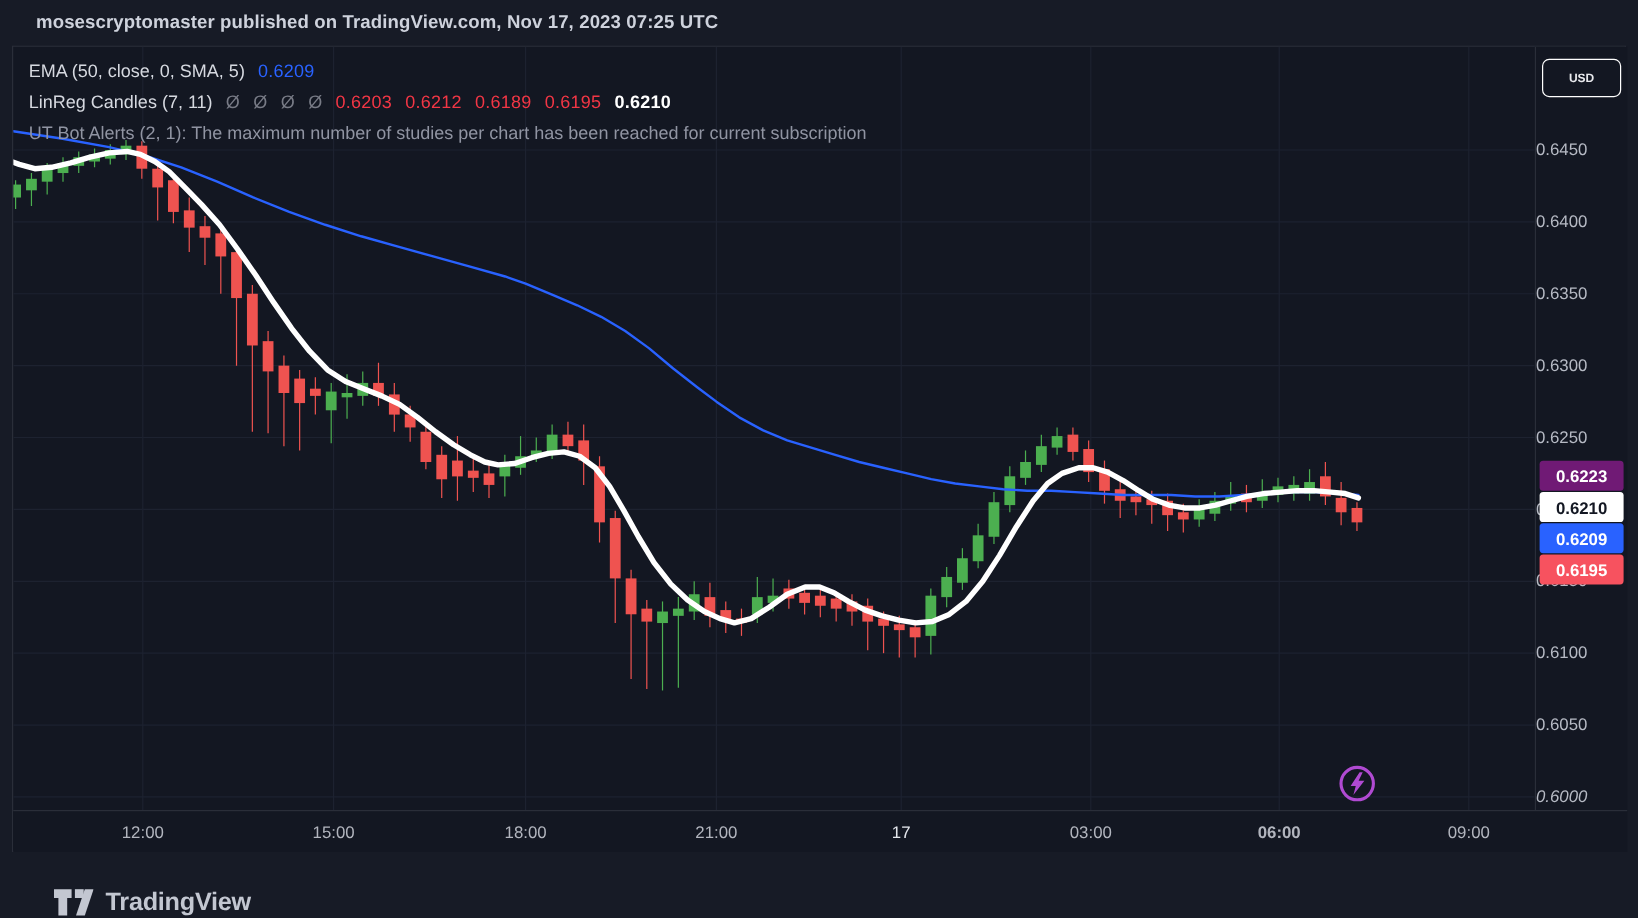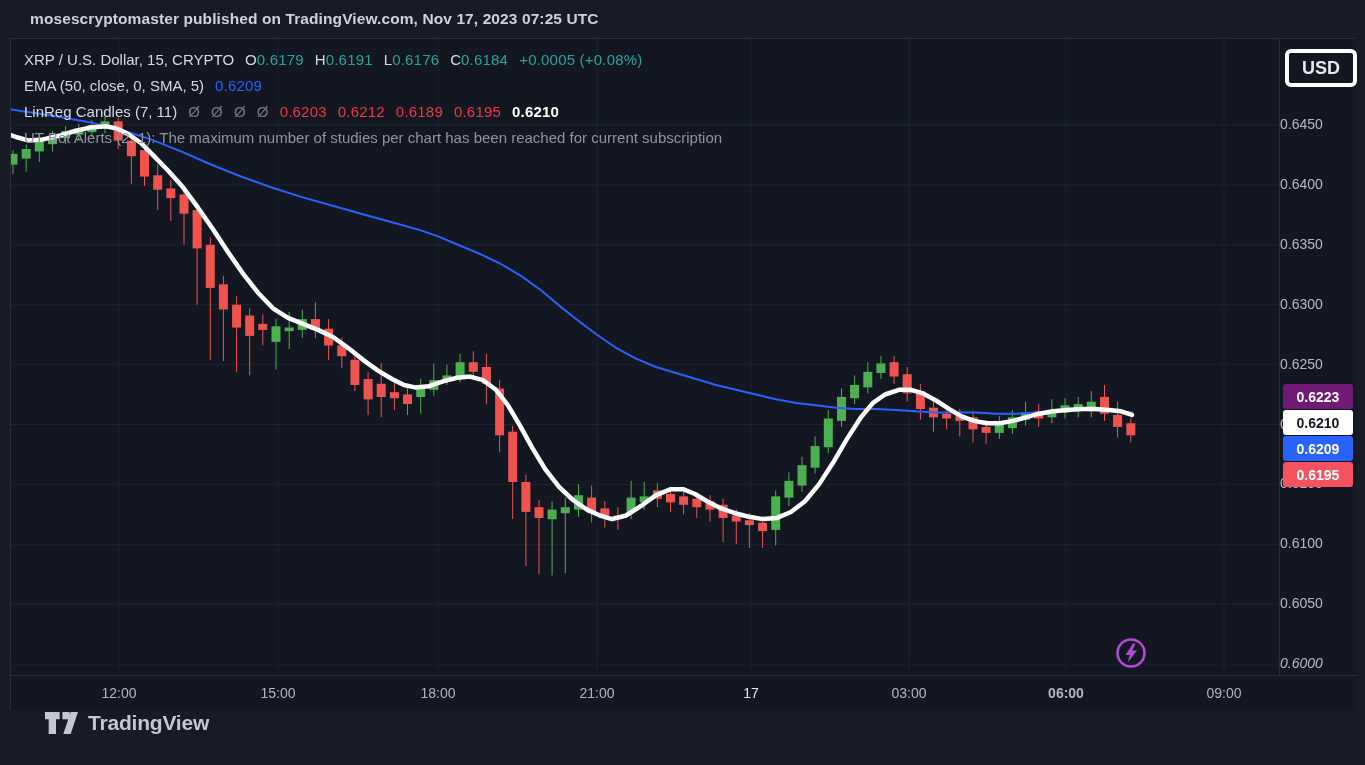--- a/index.html
+++ b/index.html
@@ -15,28 +15,28 @@
   .lt{color:#d6d9e0;}
   .k{color:#d6d9e0;margin-left:11px;}
   .v{letter-spacing:.2px;}
   .up{color:#26a69a;}
   .ema-v{color:#2962ff;margin-left:11px;}
   .red{color:#f23645;}
   .wht{color:#ffffff;font-weight:bold;}
   .mute{color:#787b86;}
   .warn{color:#9094a2;}
   .price-axis{position:absolute;left:1268px;top:0;width:76px;height:636px;border-left:1px solid #2a2e39;background:#131722;}
-  .usd-btn{position:absolute;top:10px;left:5px;width:64px;height:30px;border:4px solid #ffffff;border-radius:6px;color:#e8e9ed;font-size:18px;font-weight:bold;display:flex;align-items:center;justify-content:center;background:#131722;}
+  .usd-btn{position:absolute;top:10px;left:5px;width:64px;height:30px;border:1px solid #ffffff;border-radius:6px;color:#e8e9ed;font-size:10px;font-weight:bold;display:flex;align-items:center;justify-content:center;background:#131722;}
   .tick{position:absolute;left:0;width:76px;font-size:14px;color:#b6bac4;}
   .axis-flag{position:absolute;left:3px;width:70px;height:25px;border-radius:3px;font-size:14px;font-weight:600;display:flex;align-items:center;justify-content:center;z-index:4;}
   .time-axis{position:absolute;left:0;top:636px;width:1345px;height:34px;border-top:1px solid #2a2e39;background:#131722;}
   .tlabel{position:absolute;top:9px;transform:translateX(-50%);font-size:14px;color:#b2b5be;}
   .tlabel.bright{color:#e3e6ec;}
   .flash-btn{position:absolute;left:1103px;top:597px;width:34px;height:34px;z-index:6;}
-  .footer{position:absolute;left:0;top:710px;width:1365px;height:55px;display:flex;align-items:flex-start;}
+  .footer{position:absolute;left:0;top:710px;width:1365px;height:55px;display:flex;align-items:flex-end;}
   .brand{display:flex;align-items:center;margin-left:45px;}
   .brand-text{margin-left:10px;font-size:21px;font-weight:bold;color:#c3c7d1;letter-spacing:-.2px;}
 </style>
 </head>
 <body>
 
 <div class="stage">
 
   <div class="header">
     <span>mosescryptomaster published on TradingView.com, Nov 17, 2023 07:25 UTC</span>
@@ -239,32 +239,20 @@
             <rect x="1102.1" y="375.9" width="9" height="12.0" fill="#ef5350"></rect>
             <line x1="1119.8" x2="1119.8" y1="379.5" y2="403.5" stroke="#ef5350" stroke-width="1"></line>
             <rect x="1115.3" y="384.3" width="9" height="12.0" fill="#ef5350"></rect>
           </g>
           <polyline points="0,70.4 40,76.4 80,83.6 110,90.8 140,100.4 170,112.4 200,125.5 230,137.5 260,148.3 290,157.9 320,166.3 350,174.7 380,183.0 410,191.4 427,197.4 450,207.0 470,215.4 490,225.0 510,236.9 530,251.3 550,268.1 570,283.7 586,295.7 605,308.8 625,319.6 645,328.0 665,334.0 685,340.0 705,346.0 725,350.8 745,355.5 765,360.3 785,363.9 805,366.3 825,368.7 845,369.9 865,369.9 885,371.1 905,372.3 925,373.5 945,373.5 965,373.5 985,374.7 1005,374.7 1025,373.5 1045,372.3 1065,371.1 1085,371.1 1105,372.3 1121,373.5" fill="none" stroke="#2962ff" stroke-width="2" stroke-linejoin="round" stroke-linecap="round"></polyline>
           <polyline points="-8,93.2 5,98.0 18,101.6 32,100.4 48,96.8 64,92.0 80,88.4 95,87.2 106,89.6 118,95.6 130,104.0 143,117.1 157,131.5 172,148.3 187,168.7 202,190.2 217,213.0 232,234.6 247,253.7 262,269.3 277,278.9 292,284.9 307,290.9 322,298.0 337,308.8 352,320.8 367,331.6 381,340.0 393,346.0 404,348.4 418,347.2 432,342.4 446,338.8 459,337.6 472,341.2 485,350.8 497,366.3 509,386.7 521,408.3 534,429.8 548,447.8 562,461.0 576,470.6 589,476.5 601,480.1 615,476.5 630,467.0 645,456.2 660,450.2 672,450.2 684,455.0 696,462.2 710,469.4 724,474.2 738,477.7 752,480.1 766,478.9 780,473.0 794,462.2 808,445.4 822,423.8 836,399.9 850,378.3 862,363.9 874,355.5 888,350.8 900,350.8 912,354.4 925,361.5 938,369.9 950,377.1 963,381.9 976,384.3 989,384.3 1002,381.9 1015,378.3 1028,374.7 1042,372.3 1056,371.1 1070,369.9 1084,369.9 1098,371.1 1110,372.3 1121,375.9" fill="none" stroke="#ffffff" stroke-width="4.5" stroke-linejoin="round" stroke-linecap="round"></polyline>
         </svg>
 
       <div class="legend">
         <div class="lrow">
-          <span class="lt">XRP / U.S. Dollar, 15, CRYPTO</span>
-          <span class="k">O</span>
-            <span class="v up">0.6179</span>
-          <span class="k">H</span>
-            <span class="v up">0.6191</span>
-          <span class="k">L</span>
-            <span class="v up">0.6176</span>
-          <span class="k">C</span>
-            <span class="v up">0.6184</span>
-          <span class="v up gap">+0.0005 (+0.08%)</span>
-        </div>
-        <div class="lrow">
           <span class="lt">EMA (50, close, 0, SMA, 5)</span>
           <span class="v ema-v">0.6209</span>
         </div>
         <div class="lrow">
           <span class="lt">LinReg Candles (7, 11)</span>
           <span class="v mute gap">Ø</span>
           <span class="v mute gap">Ø</span>
           <span class="v mute gap">Ø</span>
           <span class="v mute gap">Ø</span>
           <span class="v red gap">0.6203</span>

